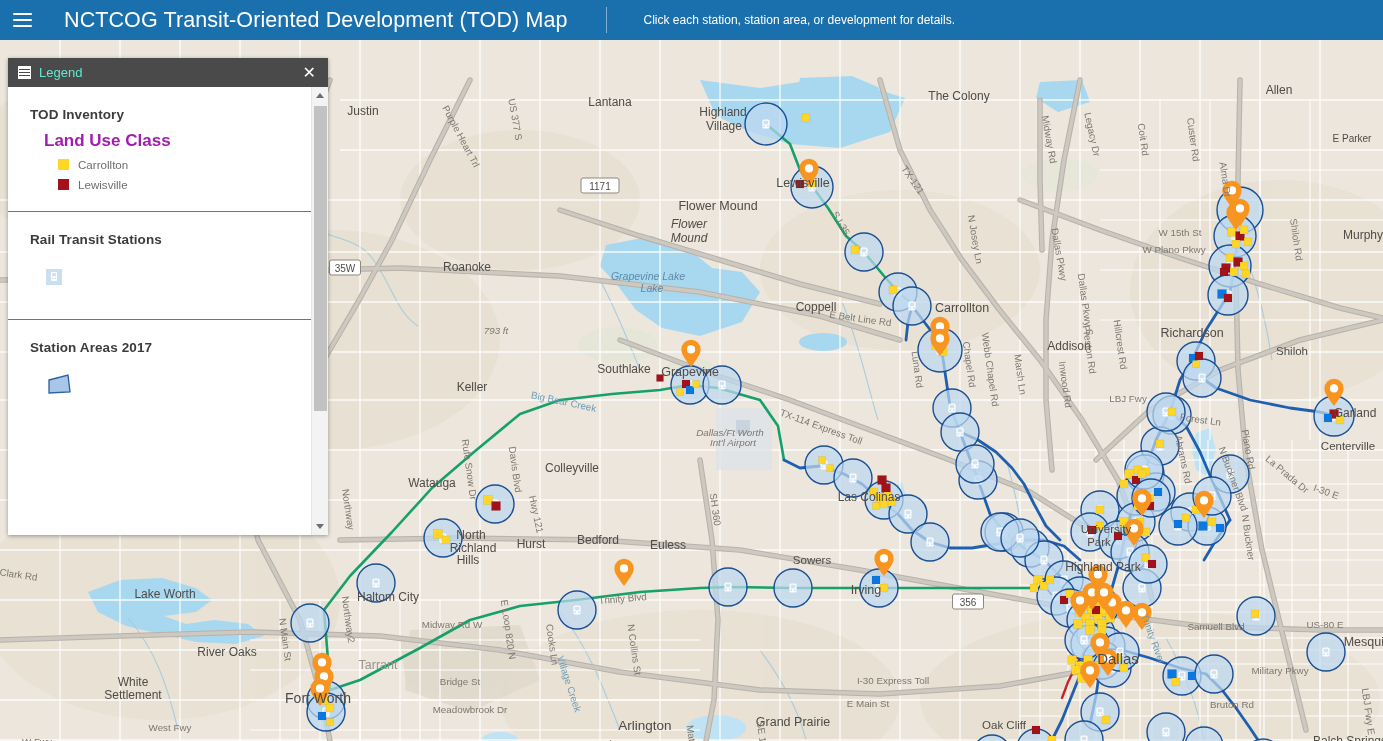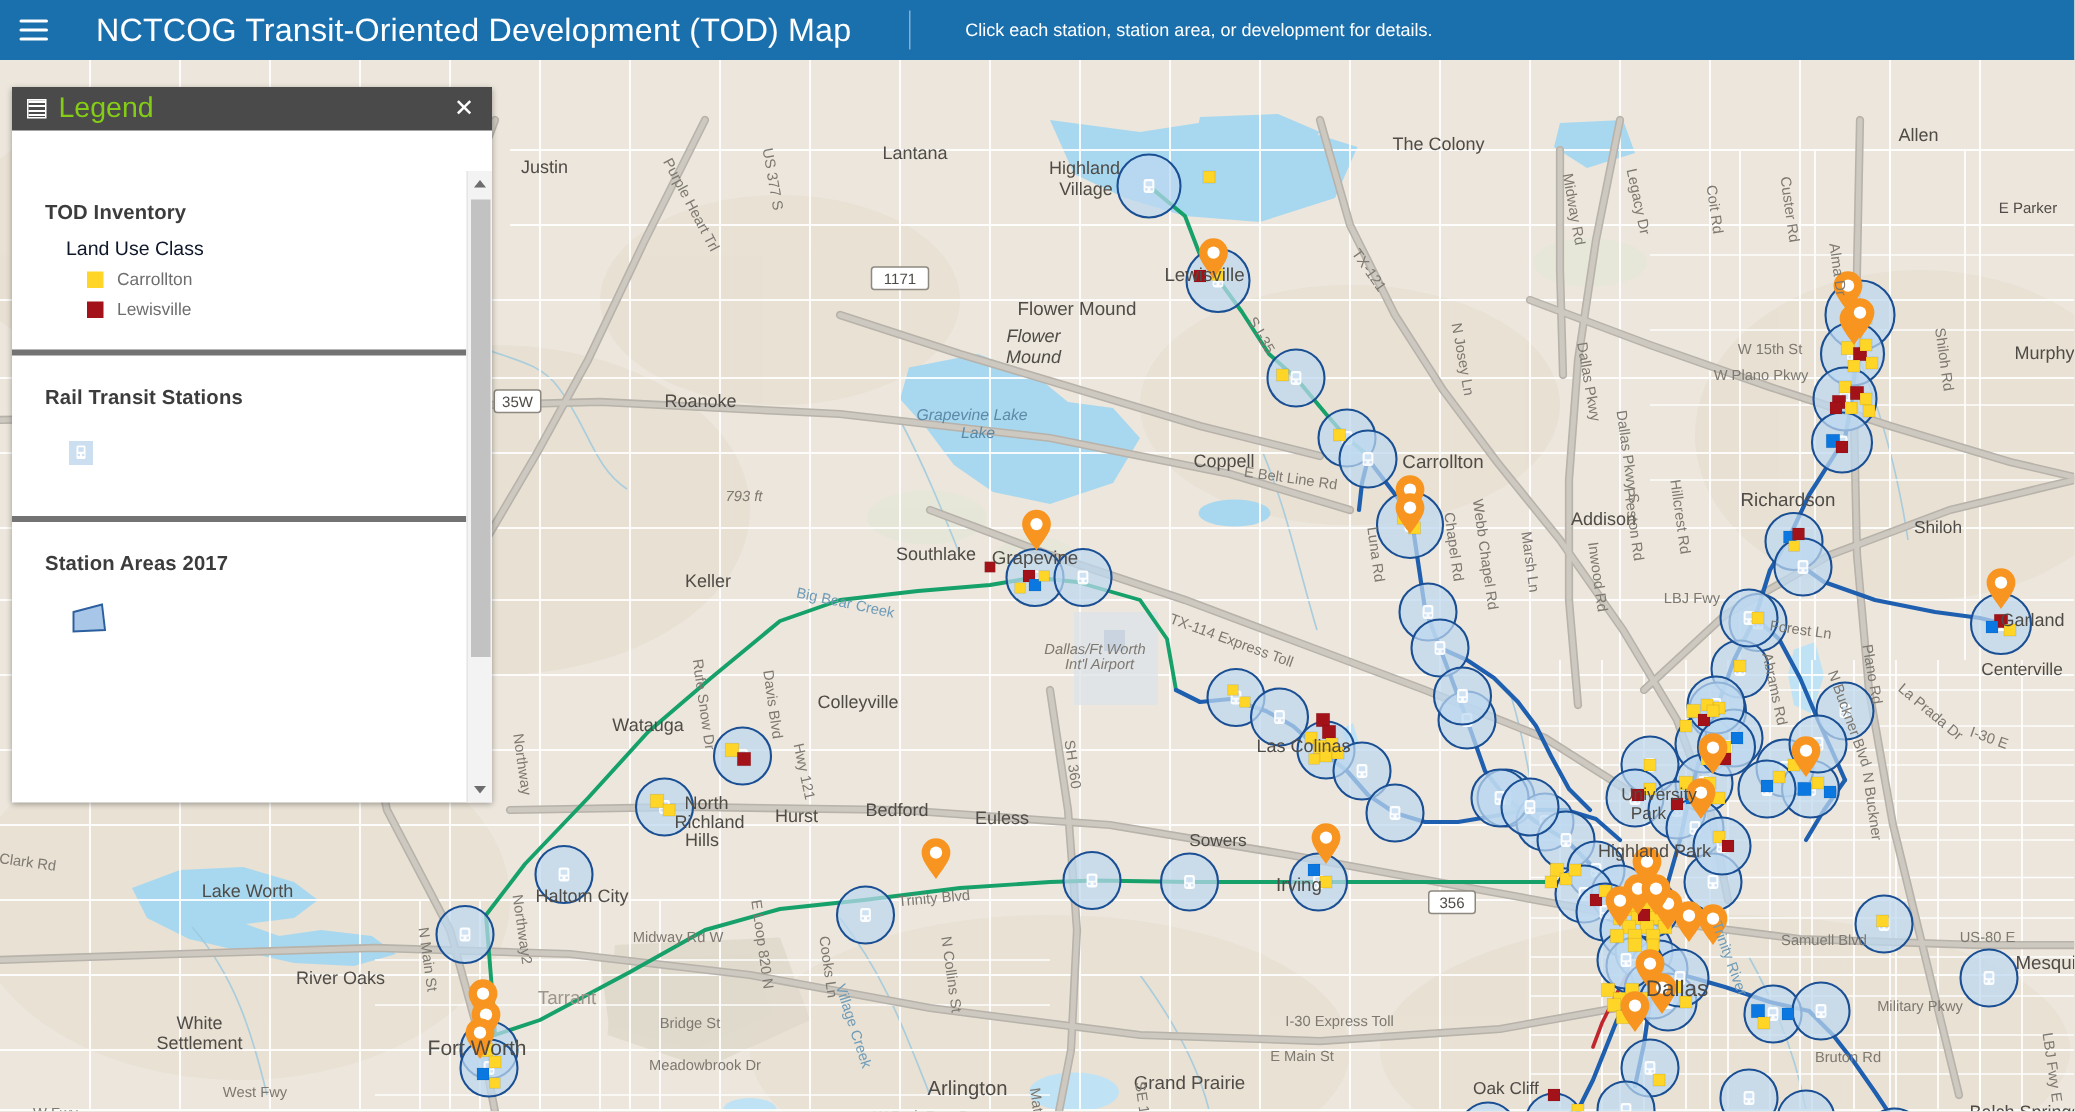--- a/index.html
+++ b/index.html
@@ -76,41 +76,40 @@
     width: 13px; height: 13px; flex: 0 0 auto;
     margin-right: 8px;
     border: 1px solid #ffffff;
     background:
       linear-gradient(to bottom,
         #fff 0, #fff 1.5px, transparent 1.5px, transparent 3px,
         #fff 3px, #fff 4.5px, transparent 4.5px, transparent 6px,
         #fff 6px, #fff 7.5px, transparent 7.5px, transparent 9px,
         #fff 9px, #fff 10.5px, transparent 10.5px);
   }
-  #legend-title { color:#84cc16; font-size: 19px; font-weight: 400; flex: 1 1 auto; }
+  #legend-title { color:#5eead4; font-size: 13px; font-weight: 400; flex: 1 1 auto; }
   #legend-close {
     color:#fff; font-size: 16px; line-height: 1;
     cursor: pointer; padding: 2px 4px; font-weight: 300;
   }
   #legend-body {
     flex: 1 1 auto; position: relative; overflow: hidden;
     display: flex;
-    margin-top: 27px;
   }
   #legend-scrollarea {
     flex: 1 1 auto; overflow: hidden; padding: 0;
   }
   .legend-group { padding: 0 14px 0 22px; }
-  .legend-group + .legend-group { border-top: 4px solid #737373; }
+  .legend-group + .legend-group { border-top: 1px solid #737373; }
   .group-title {
     font-size: 13.5px; color: #3c3c3c; font-weight: 600;
     padding: 20px 0 0 0; letter-spacing: .1px;
   }
   .group-sub {
-    font-size: 13px; color: #0f172a; font-weight: 400;
+    font-size: 17px; color: #a21caf; font-weight: 700;
     padding: 9px 0 0 14px;
   }
   .swatch-row {
     display: flex; align-items: center;
     padding: 7px 0 0 28px;
   }
   .swatch { width: 11px; height: 11px; flex: 0 0 auto; margin-right: 9px; }
   .swatch-label { font-size: 11.6px; color: #6e6e6e; }
   .group-spacer { height: 20px; }
   .sym-row { padding: 8px 0 0 16px; }

